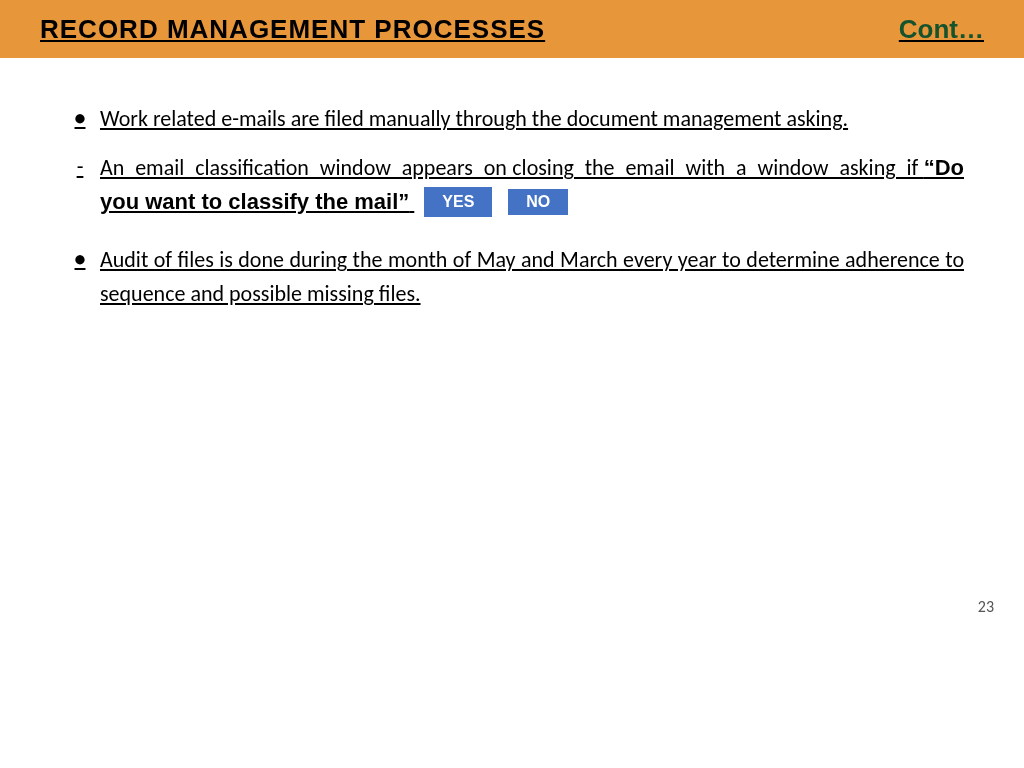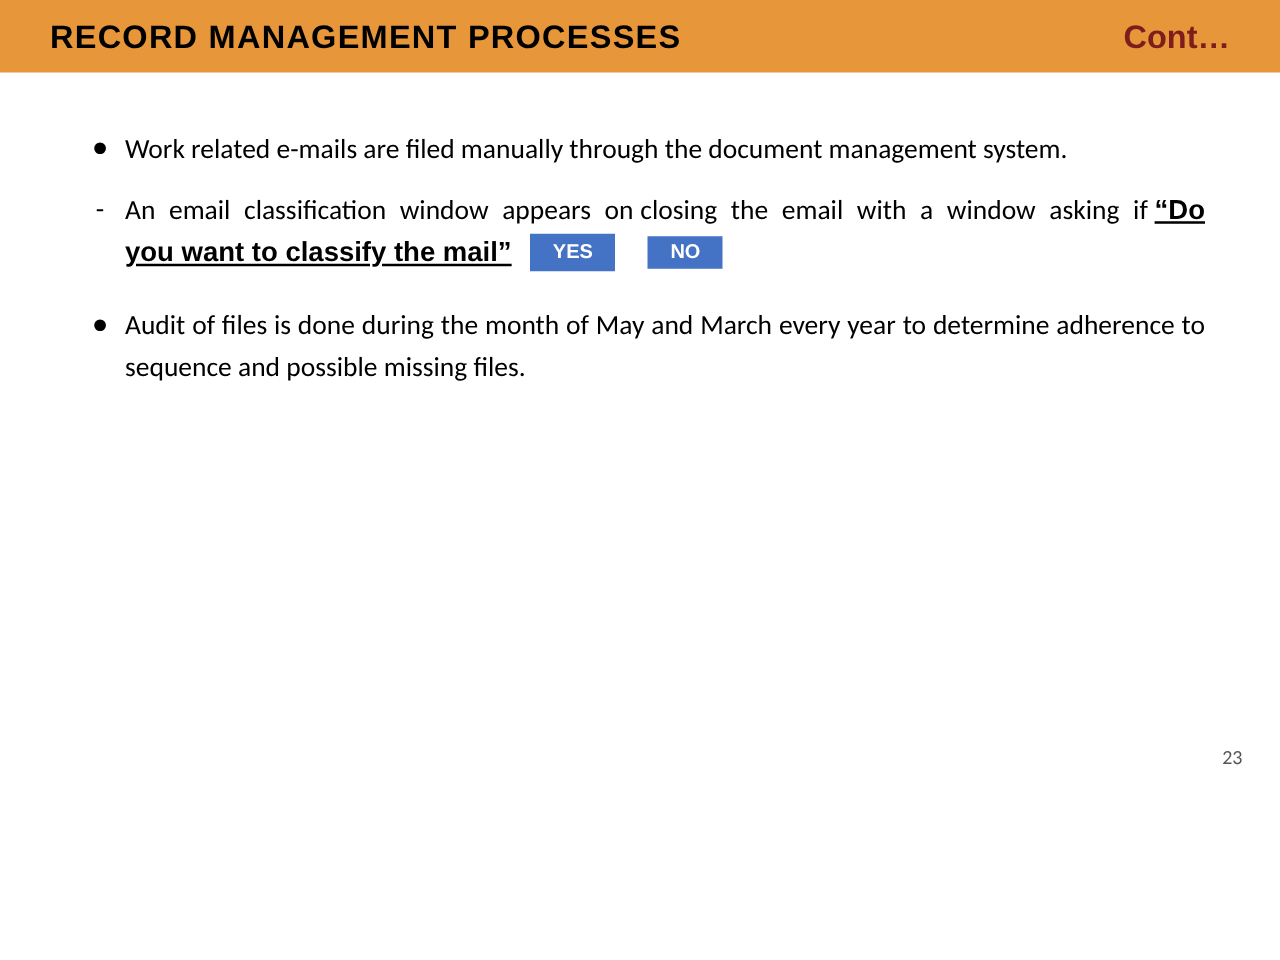--- a/index.html
+++ b/index.html
@@ -16,20 +16,21 @@
       overflow: hidden;
     }
 
     .slide {
       width: 1024px;
       height: 630px;
       background: #ffffff;
       position: relative;
       display: flex;
       flex-direction: column;
+      text-decoration: underline;
     }
 
     .header-bar {
       background: #E8963A;
       padding: 10px 40px;
       display: flex;
       align-items: center;
       justify-content: space-between;
       min-height: 58px;
     }
@@ -38,21 +39,21 @@
       font-size: 26px;
       font-weight: 900;
       color: #000000;
       letter-spacing: 1px;
       font-family: 'Arial Black', 'Arial', sans-serif;
     }
 
     .header-cont {
       font-size: 26px;
       font-weight: 900;
-      color: #7f1d1d;
+      color: #14532d;
       font-family: 'Arial Black', 'Arial', sans-serif;
     }
 
     .content-area {
       flex: 1;
       padding: 30px 60px 20px 60px;
       display: flex;
       flex-direction: column;
       gap: 0;
     }
@@ -105,21 +106,21 @@
 
     .bold-underline {
       font-weight: 900;
       text-decoration: underline;
       font-family: 'Arial Black', 'Arial', sans-serif;
     }
 
     .inline-buttons {
       display: inline-flex;
       align-items: center;
-      gap: 26px;
+      gap: 16px;
       margin-left: 10px;
       vertical-align: middle;
       position: relative;
       top: -2px;
       justify-content: center;
     }
 
     .btn-yes {
       background: #4472C4;
       color: #ffffff;
@@ -164,21 +165,21 @@
     <span class="header-title">RECORD MANAGEMENT PROCESSES</span>
     <span class="header-cont">Cont…</span>
   </div>
 
   <div class="content-area">
 
     <div class="spacer"></div>
 
     <div class="bullet-item">
       <span class="bullet-symbol">•</span>
-      <span class="bullet-text">Work related e-mails are filed manually through the document management system.</span>
+      <span class="bullet-text">Work related e-mails are filed manually through the document management asking.</span>
     </div>
 
     <div class="dash-item">
       <span class="dash-symbol">-</span>
       <span class="dash-text">
         <span>An&nbsp; email&nbsp; classification&nbsp; window&nbsp; appears&nbsp; on closing&nbsp; the&nbsp; email&nbsp; with&nbsp; a&nbsp; window&nbsp; asking&nbsp; if&nbsp;</span><span class="bold-underline">“Do you want to classify the mail”</span>
         <span class="inline-buttons">
           <button class="btn-yes">YES</button>
           <button class="btn-no">NO</button>
         </span>

